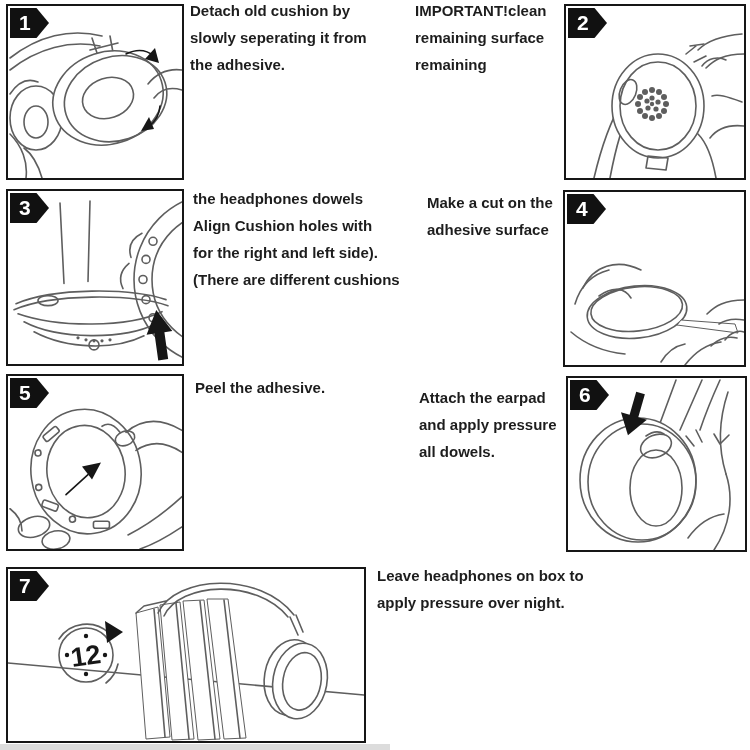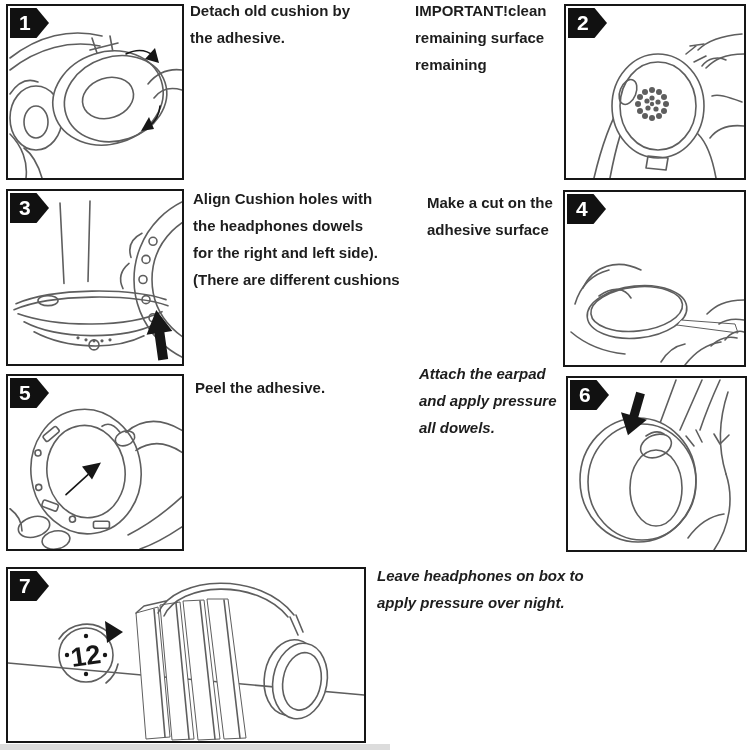--- a/index.html
+++ b/index.html
@@ -28,22 +28,22 @@
   .p4{left:563px;top:190px;width:183px;height:177px;}
   .p5{left:6px;top:374px;width:178px;height:177px;}
   .p6{left:566px;top:376px;width:181px;height:176px;}
   .p7{left:6px;top:567px;width:360px;height:176px;}
   
   .c1{left:190px;top:-3px;}
   .c2{left:415px;top:-3px;}
   .c3{left:193px;top:185px;}
   .c4{left:427px;top:189px;}
   .c5{left:195px;top:374px;}
-  .c6{left:419px;top:360px;font-style:italic;}
-  .c7{left:377px;top:562px;font-style:italic;}
+  .c6{left:419px;top:384px;}
+  .c7{left:377px;top:562px;}
   
   .sk path,.sk ellipse,.sk circle,.sk line,.sk polyline{
     stroke:#5e5e5e;stroke-width:1.6;fill:none;stroke-linecap:round;stroke-linejoin:round;
   }
   .sk .wh{fill:#ffffff;}
   .sk .ink{fill:#161616;stroke:none;}
   .sk .inkline{stroke:#161616;fill:none;}
   .sk .dot{fill:#5e5e5e;stroke:none;}
   .floor-shadow{position:absolute;left:0;top:744px;width:390px;height:6px;background:#c9c9c9;opacity:.65;}
 </style>
@@ -72,20 +72,21 @@
       <path d="M34,172 C30,158 24,148 16,142"></path>
       <path class="inkline" d="M118,48 Q134,40 146,50" stroke-width="5"></path>
       <polygon class="ink" points="151,57 137,53 147,42"></polygon>
       <path class="inkline" d="M152,100 Q151,113 141,120" stroke-width="5"></path>
       <polygon class="ink" points="133,125 146,123 141,111"></polygon>
     </svg>
     <div class="badge"><span>1</span></div>
   </div>
   <div class="caption c1">
     <div class="cap-line">Detach old cushion by</div>
+    <div class="cap-line">slowly seperating it from</div>
     <div class="cap-line">the adhesive.</div>
   </div>
 
   <div class="panel p2">
     <svg class="sk" viewBox="0 0 178 172" preserveAspectRatio="none">
       <path d="M44,172 C50,140 56,118 66,100"></path>
       <path d="M28,172 C36,138 44,116 56,96"></path>
       <ellipse class="wh" cx="92" cy="100" rx="46" ry="52"></ellipse>
       <ellipse cx="92" cy="100" rx="38" ry="44"></ellipse>
       <path d="M82,150 l20,2 l-2,12 l-20,-2 z"></path>
@@ -151,22 +152,22 @@
       <circle cx="135" cy="88" r="4"></circle>
         <circle cx="138" cy="68" r="4"></circle>
       <circle cx="145" cy="50" r="4"></circle>
       <g transform="rotate(-8 152 145)">
         <polygon class="ink" points="152,118 139,141 147,141 147,168 157,168 157,141 165,141"></polygon>
       </g>
     </svg>
     <div class="badge"><span>3</span></div>
   </div>
   <div class="caption c3">
+    <div class="cap-line">the headphones dowels</div>
     <div class="cap-line">Align Cushion holes with</div>
-    <div class="cap-line">the headphones dowels</div>
     <div class="cap-line">for the right and left side).</div>
     <div class="cap-line">(There are different cushions</div>
   </div>
 
   <div class="panel p4">
     <svg class="sk" viewBox="0 0 179 173" preserveAspectRatio="none">
       <path d="M18,96 C28,74 52,66 76,78"></path>
       <path d="M10,112 C16,92 28,82 44,78"></path>
       <g transform="rotate(-6 72 120)">
         <ellipse class="wh" cx="72" cy="120" rx="50" ry="26"></ellipse>

